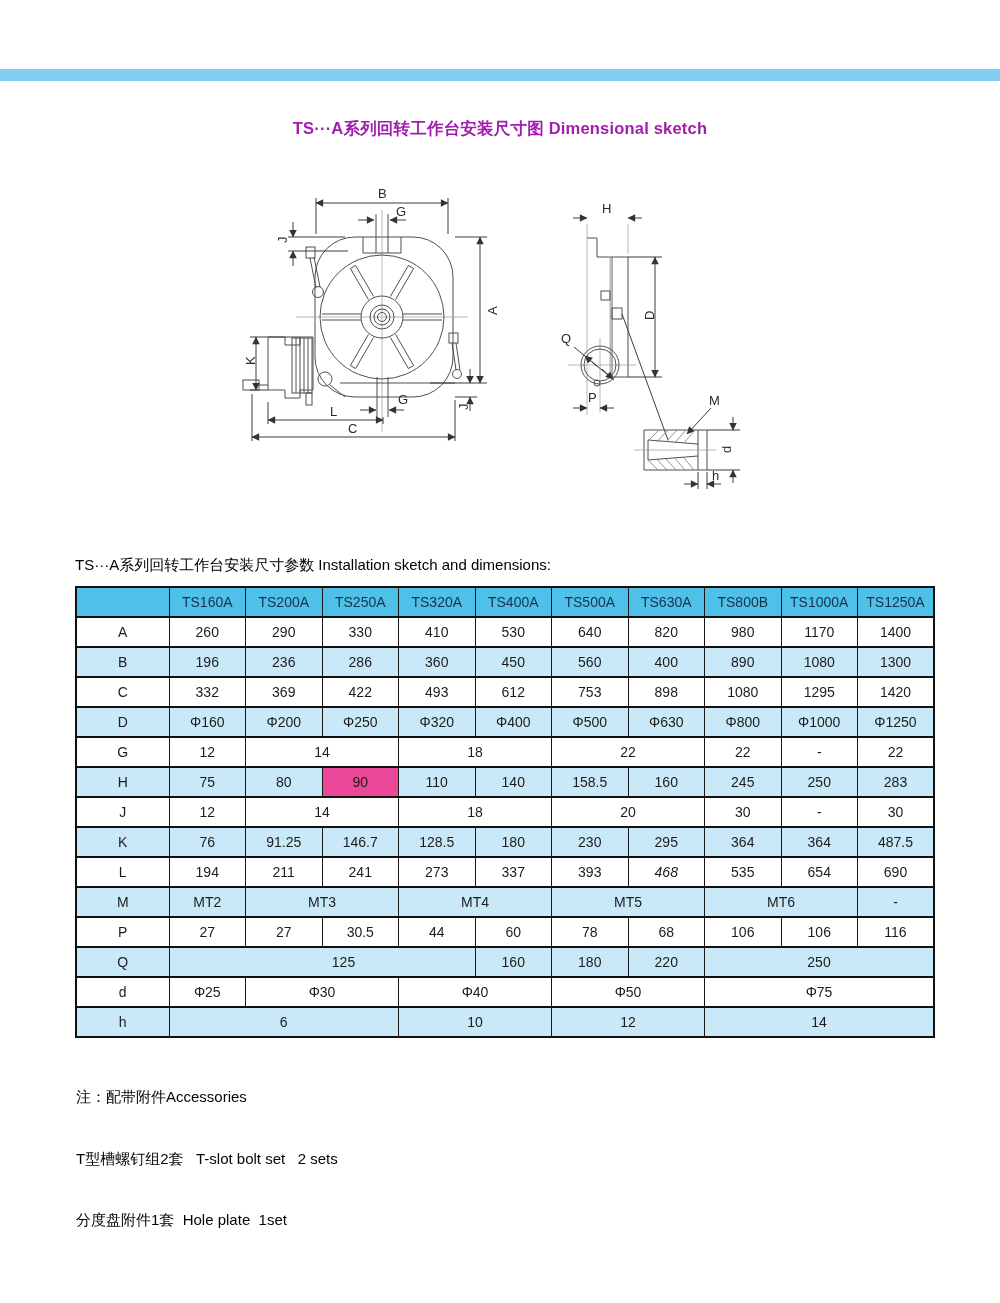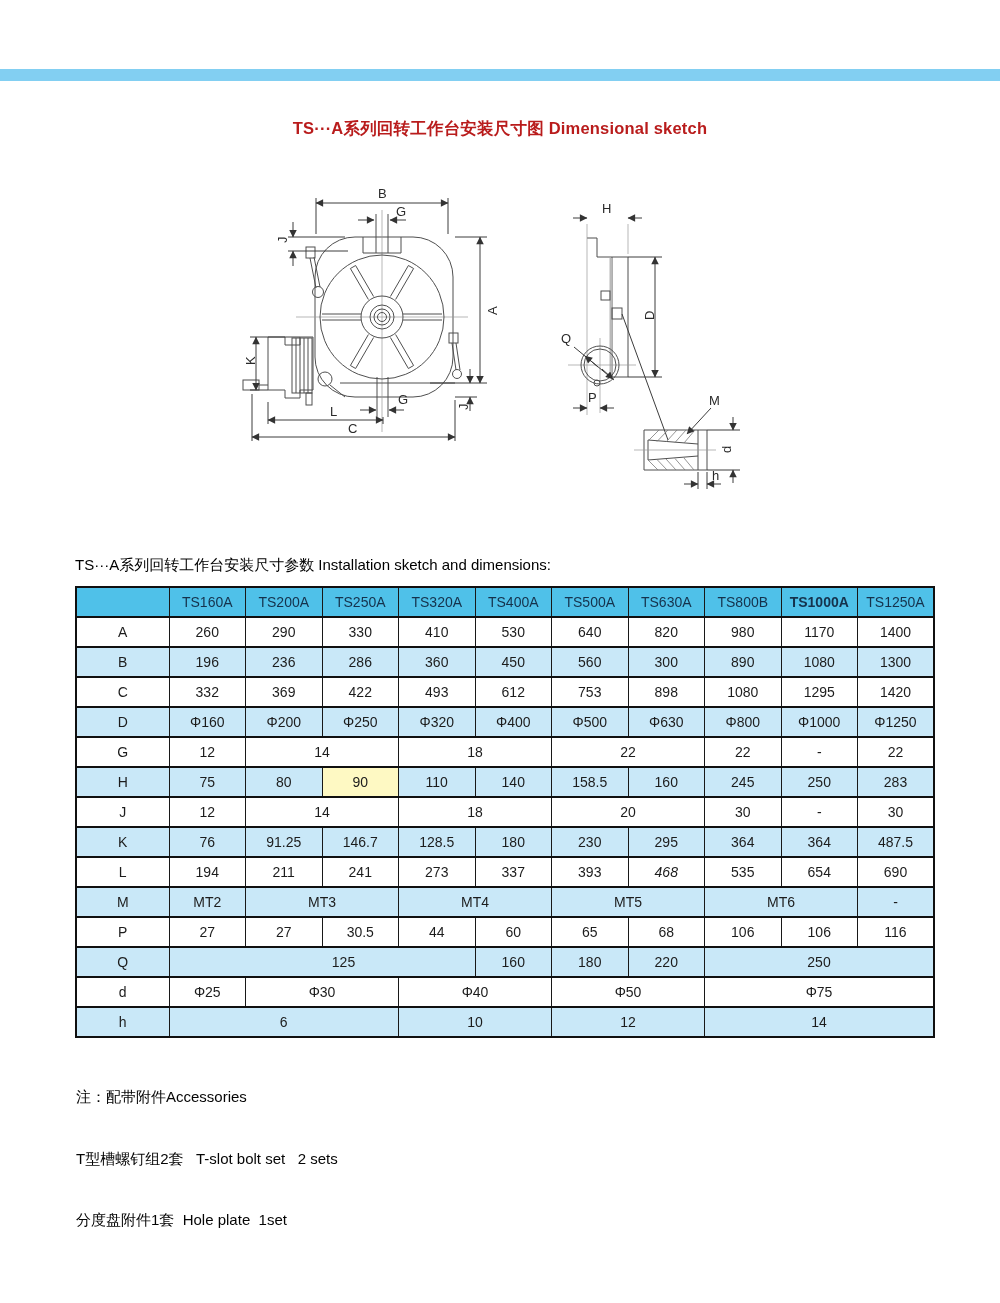--- a/index.html
+++ b/index.html
@@ -19,21 +19,21 @@
   svg .dl{stroke:#3c3c3c;stroke-width:1;fill:none;}
   svg .cl{stroke:#9a9a9a;stroke-width:.7;fill:none;}
   svg .thick{stroke:#b9b9b9;stroke-width:3;fill:none;}
   svg .hatch{stroke:#7a7a7a;stroke-width:.8;fill:none;}
 </style>
 </head>
 <body>
 
 <div class="top-bar" style="background: rgb(130, 207, 242);"></div>
 
-<div class="doc-title" style="color: #b91c1c;">TS···A系列回转工作台安装尺寸图 Dimensional sketch</div>
+<div class="doc-title" style="color: #a21caf;">TS···A系列回转工作台安装尺寸图 Dimensional sketch</div>
 
 <div class="drawings">
 <svg width="1000" height="340" viewBox="0 0 1000 340">
   <defs>
     <marker id="ar" viewBox="0 0 10 10" refX="9.5" refY="5" markerWidth="10" markerHeight="7.5" orient="auto-start-reverse">
       <path d="M0,0 L10,5 L0,10 z" fill="#333"></path>
     </marker>
   </defs>
 
   <g>
@@ -235,21 +235,21 @@
         <tr>
           <th style="background: rgb(79, 193, 233);"></th>
           <th style="background: rgb(79, 193, 233);">TS160A</th>
           <th style="background: rgb(79, 193, 233);">TS200A</th>
           <th style="background: rgb(79, 193, 233);">TS250A</th>
           <th style="background: rgb(79, 193, 233);">TS320A</th>
           <th style="background: rgb(79, 193, 233);">TS400A</th>
           <th style="background: rgb(79, 193, 233);">TS500A</th>
           <th style="background: rgb(79, 193, 233);">TS630A</th>
           <th style="background: rgb(79, 193, 233);">TS800B</th>
-          <th style="background: rgb(79, 193, 233); font-weight: bold;">TS1000A</th>
+          <th style="background: rgb(79, 193, 233);">TS1000A</th>
           <th style="background: rgb(79, 193, 233);">TS1250A</th>
         </tr>
       </thead>
     <tbody>
         <tr>
           <th style="background: rgb(255, 255, 255);">A</th>
           <td style="background: rgb(255, 255, 255);">260</td>
           <td style="background: rgb(255, 255, 255);">290</td>
           <td style="background: rgb(255, 255, 255);">330</td>
           <td style="background: rgb(255, 255, 255);">410</td>
@@ -261,21 +261,21 @@
           <td style="background: rgb(255, 255, 255);">1400</td>
         </tr>
         <tr>
           <th style="background: rgb(201, 232, 248);">B</th>
           <td style="background: rgb(201, 232, 248);">196</td>
           <td style="background: rgb(201, 232, 248);">236</td>
           <td style="background: rgb(201, 232, 248);">286</td>
           <td style="background: rgb(201, 232, 248);">360</td>
           <td style="background: rgb(201, 232, 248);">450</td>
           <td style="background: rgb(201, 232, 248);">560</td>
-          <td style="background: rgb(201, 232, 248);">300</td>
+          <td style="background: rgb(201, 232, 248);">400</td>
           <td style="background: rgb(201, 232, 248);">890</td>
           <td style="background: rgb(201, 232, 248);">1080</td>
           <td style="background: rgb(201, 232, 248);">1300</td>
         </tr>
         <tr>
           <th style="background: rgb(255, 255, 255);">C</th>
           <td style="background: rgb(255, 255, 255);">332</td>
           <td style="background: rgb(255, 255, 255);">369</td>
           <td style="background: rgb(255, 255, 255);">422</td>
           <td style="background: rgb(255, 255, 255);">493</td>
@@ -306,21 +306,21 @@
           <td colspan="2" style="background: rgb(255, 255, 255);">18</td>
           <td colspan="2" style="background: rgb(255, 255, 255);">22</td>
           <td style="background: rgb(255, 255, 255);">22</td>
           <td style="background: rgb(255, 255, 255);">-</td>
           <td style="background: rgb(255, 255, 255);">22</td>
         </tr>
         <tr>
           <th style="background: rgb(201, 232, 248);">H</th>
           <td style="background: rgb(201, 232, 248);">75</td>
           <td style="background: rgb(201, 232, 248);">80</td>
-          <td style="background: #fef9c3; margin-top: 36px;">90</td>
+          <td style="background: #ec4899; margin-top: 36px;">90</td>
           <td style="background: rgb(201, 232, 248);">110</td>
           <td style="background: rgb(201, 232, 248);">140</td>
           <td style="background: rgb(201, 232, 248);">158.5</td>
           <td style="background: rgb(201, 232, 248);">160</td>
           <td style="background: rgb(201, 232, 248);">245</td>
           <td style="background: rgb(201, 232, 248);">250</td>
           <td style="background: rgb(201, 232, 248);">283</td>
         </tr>
         <tr>
           <th style="background: rgb(255, 255, 255);">J</th>
@@ -367,21 +367,21 @@
           <td colspan="2" style="background: rgb(201, 232, 248);">MT6</td>
           <td style="background: rgb(201, 232, 248);">-</td>
         </tr>
         <tr>
           <th style="background: rgb(255, 255, 255);">P</th>
           <td style="background: rgb(255, 255, 255);">27</td>
           <td style="background: rgb(255, 255, 255);">27</td>
           <td style="background: rgb(255, 255, 255);">30.5</td>
           <td style="background: rgb(255, 255, 255);">44</td>
           <td style="background: rgb(255, 255, 255);">60</td>
-          <td style="background: rgb(255, 255, 255);">65</td>
+          <td style="background: rgb(255, 255, 255);">78</td>
           <td style="background: rgb(255, 255, 255);">68</td>
           <td style="background: rgb(255, 255, 255);">106</td>
           <td style="background: rgb(255, 255, 255);">106</td>
           <td style="background: rgb(255, 255, 255);">116</td>
         </tr>
         <tr>
           <th style="background: rgb(201, 232, 248);">Q</th>
           <td colspan="4" style="background: rgb(201, 232, 248); padding-left: 43px;">125</td>
           <td style="background: rgb(201, 232, 248);">160</td>
           <td style="background: rgb(201, 232, 248);">180</td>

